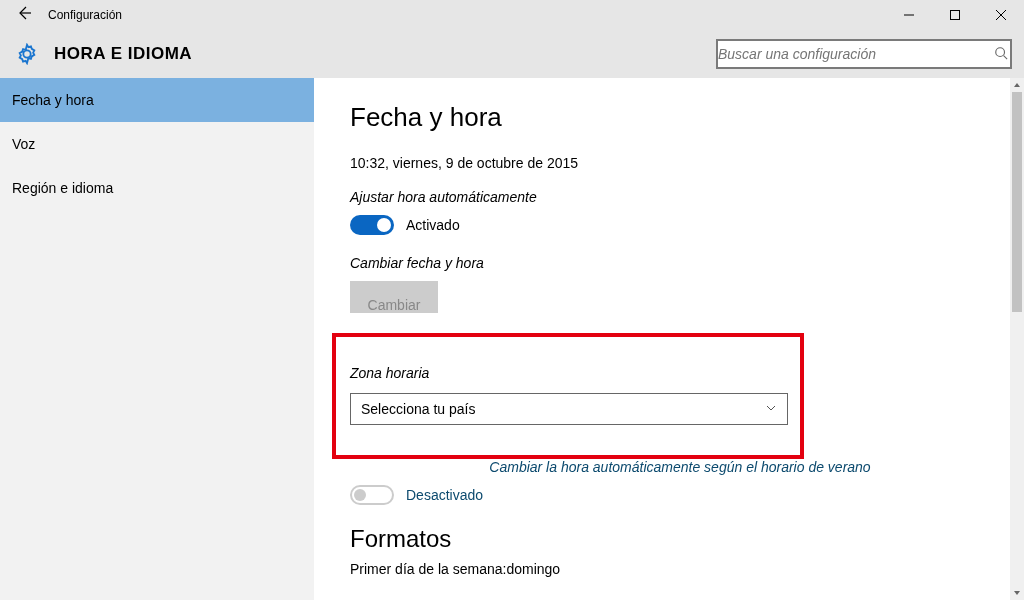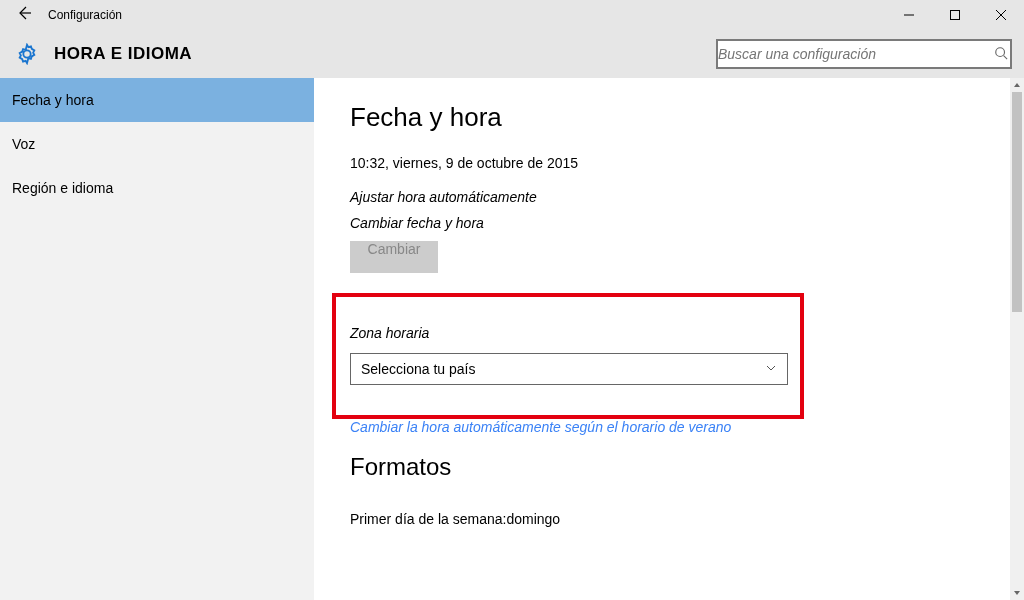--- a/index.html
+++ b/index.html
@@ -24,41 +24,41 @@
 .sidebar { width: 314px; background: #f2f2f2; }
 .sidebar .item { height: 44px; display: flex; align-items: center; padding-left: 12px; font-size: 14px; cursor: pointer; }
 .sidebar .item.active { background: #7bb1e0; }
 .content-wrap { flex: 1; position: relative; background: #fff; }
 .content { position: absolute; inset: 0 14px 0 0; overflow: hidden; padding: 24px 0 0 36px; }
 .scrollbar { position: absolute; right: 0; top: 0; width: 14px; height: 100%; background: #f0f0f0; }
 .scrollbar .thumb { position: absolute; left: 2px; width: 10px; background: #c2c2c2; border-radius: 0; }
 .scrollbar .arrow { position: absolute; left: 0; width: 14px; height: 14px; display:flex; align-items:center; justify-content:center; }
 
 h1 { font-size: 26px; font-weight: 400; margin-bottom: 22px; }
-h2 { font-size: 24px; font-weight: 400; margin-bottom: 30px; }
+h2 { font-size: 24px; font-weight: 400; margin-bottom: 8px; }
 .line { font-size: 14px; margin-bottom: 18px; }
 .label { font-size: 14px; margin-bottom: 10px; font-style: italic; }
 
 .toggle-row { display: flex; align-items: center; gap: 12px; margin-bottom: 20px; }
 .toggle { width: 44px; height: 20px; border-radius: 10px; position: relative; cursor: pointer; }
 .toggle.on { background: #0a66c2; }
 .toggle.on .knob { position: absolute; right: 3px; top: 3px; width: 14px; height: 14px; background: #fff; border-radius: 50%; }
 .toggle.off { background: #fff; border: 2px solid #999; }
 .toggle.off .knob { position: absolute; left: 2px; top: 2px; width: 12px; height: 12px; background: #999; border-radius: 50%; }
 .toggle-text { font-size: 14px; }
 
-.btn-disabled { width: 88px; height: 32px; background: #ccc; color: #888; font-size: 14px; display: flex; align-items: flex-start; justify-content: center; margin-bottom: 20px; }
+.btn-disabled { width: 88px; height: 32px; background: #ccc; color: #888; font-size: 14px; display: flex; align-items: flex-end; justify-content: center; margin-bottom: 20px; }
 
 .highlight-box { border: 4px solid #e3000f; padding: 28px 14px 30px 14px; margin-left: -18px; width: 472px; margin-bottom: 2px; position: relative; z-index: 2; background: #fff;}
 .highlight-box .label { margin-bottom: 12px; }
 .dropdown { width: 438px; height: 32px; border: 1.5px solid #666; display: flex; align-items: center; padding: 0 10px; cursor: pointer; }
 .dropdown .val { flex: 1; font-size: 14px; }
 .dropdown .chev { color: #555; }
 
-.dimmed { color: #3b82f6; }
+.dimmed { color: #0c4a6e; text-align: center; }
 .dimmed .toggle.off { border-color: #ccc; }
 .dimmed .toggle.off .knob { background: #ccc; }
 
 .format-row { display: flex; font-size: 14px; }
 </style>
 </head>
 <body>
 
 <div class="titlebar">
   <div class="back">
@@ -118,38 +118,50 @@
         <span>Región e idioma</span>
       </div>
   </div>
 
   <div class="content-wrap">
     <div class="content">
       <h1>Fecha y hora</h1>
       <div class="line">10:32, viernes, 9 de octubre de 2015</div>
 
       <div class="label">Ajustar hora automáticamente</div>
+      <div class="toggle-row">
+        <div class="toggle on">
+            <div class="knob"></div>
+          </div>
+        <div class="toggle-text">Activado</div>
+      </div>
 
       <div class="label">Cambiar fecha y hora</div>
       <div class="btn-disabled">
           <span>Cambiar</span>
         </div>
 
       <div class="highlight-box">
         <div class="label">Zona horaria</div>
         <div class="dropdown">
           <div class="val">Selecciona tu país</div>
           <div class="chev"><svg width="12" height="12" viewBox="0 0 12 12">
                 <path d="M2 4 L6 8 L10 4" stroke="#555" stroke-width="1" fill="none"></path>
               </svg></div>
         </div>
       </div>
 
       <div class="dimmed" style="margin-top:-2px;">
         <div class="label">Cambiar la hora automáticamente según el horario de verano</div>
+        <div class="toggle-row">
+          <div class="toggle off">
+              <div class="knob"></div>
+            </div>
+          <div class="toggle-text">Desactivado</div>
+        </div>
       </div>
 
       <h2 style="margin-top:18px;">Formatos</h2>
       <div class="format-row">
         <span>Primer día de la semana:</span>
         <span>domingo</span>
       </div>
     </div>
 
     <div class="scrollbar">

